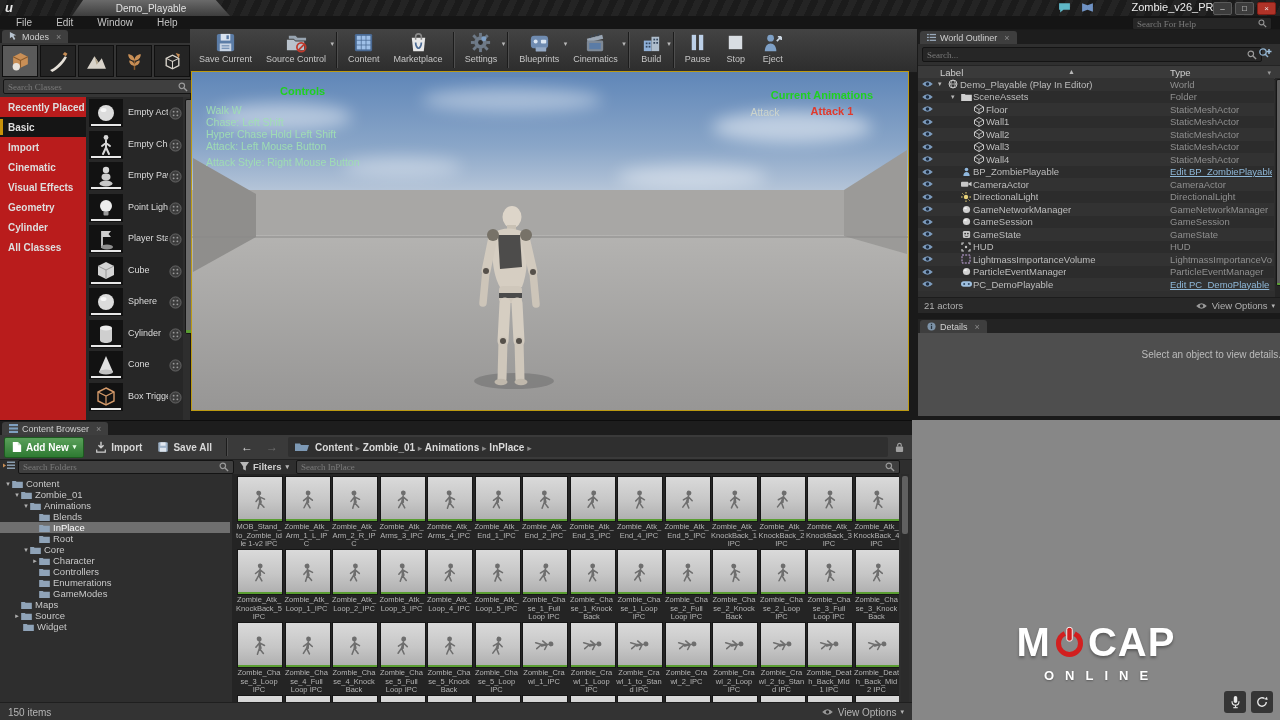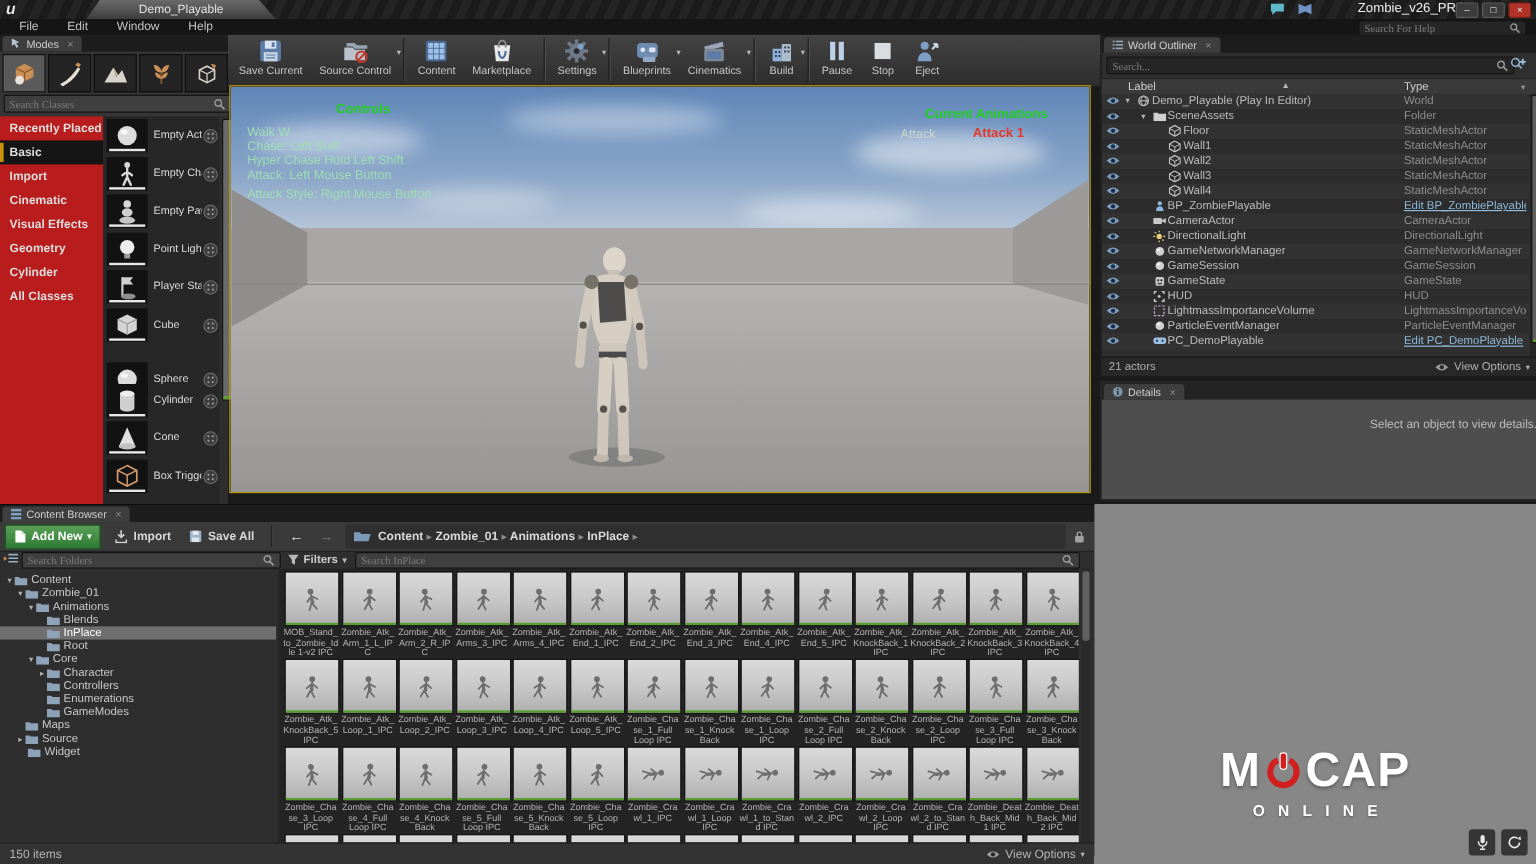--- a/index.html
+++ b/index.html
@@ -390,21 +390,21 @@
               <circle cx="7" cy="7" r="6" fill="#3c3c3c" stroke="#6a6a6a"></circle>
               <g fill="#9a9a9a">
                 <circle cx="5" cy="5" r="1"></circle>
                 <circle cx="9" cy="5" r="1"></circle>
                 <circle cx="5" cy="9" r="1"></circle>
                 <circle cx="9" cy="9" r="1"></circle>
               </g>
             </svg>
           </span>
         </div>
-        <div class="mitem" style="top:205px">
+        <div class="mitem" style="top:191px">
           <div class="mthumb">
             <svg viewBox="0 0 24 24" width="26" height="24">
               <circle cx="12" cy="12" r="8" fill="#dcdcdc"></circle>
               <ellipse cx="9.5" cy="9" rx="3" ry="2" fill="#f6f6f6"></ellipse>
             </svg>
           </div>
           <div class="mlabel">Sphere</div>
           <span class="mgrab">
             <svg viewBox="0 0 14 14" width="13" height="13">
               <circle cx="7" cy="7" r="6" fill="#3c3c3c" stroke="#6a6a6a"></circle>

